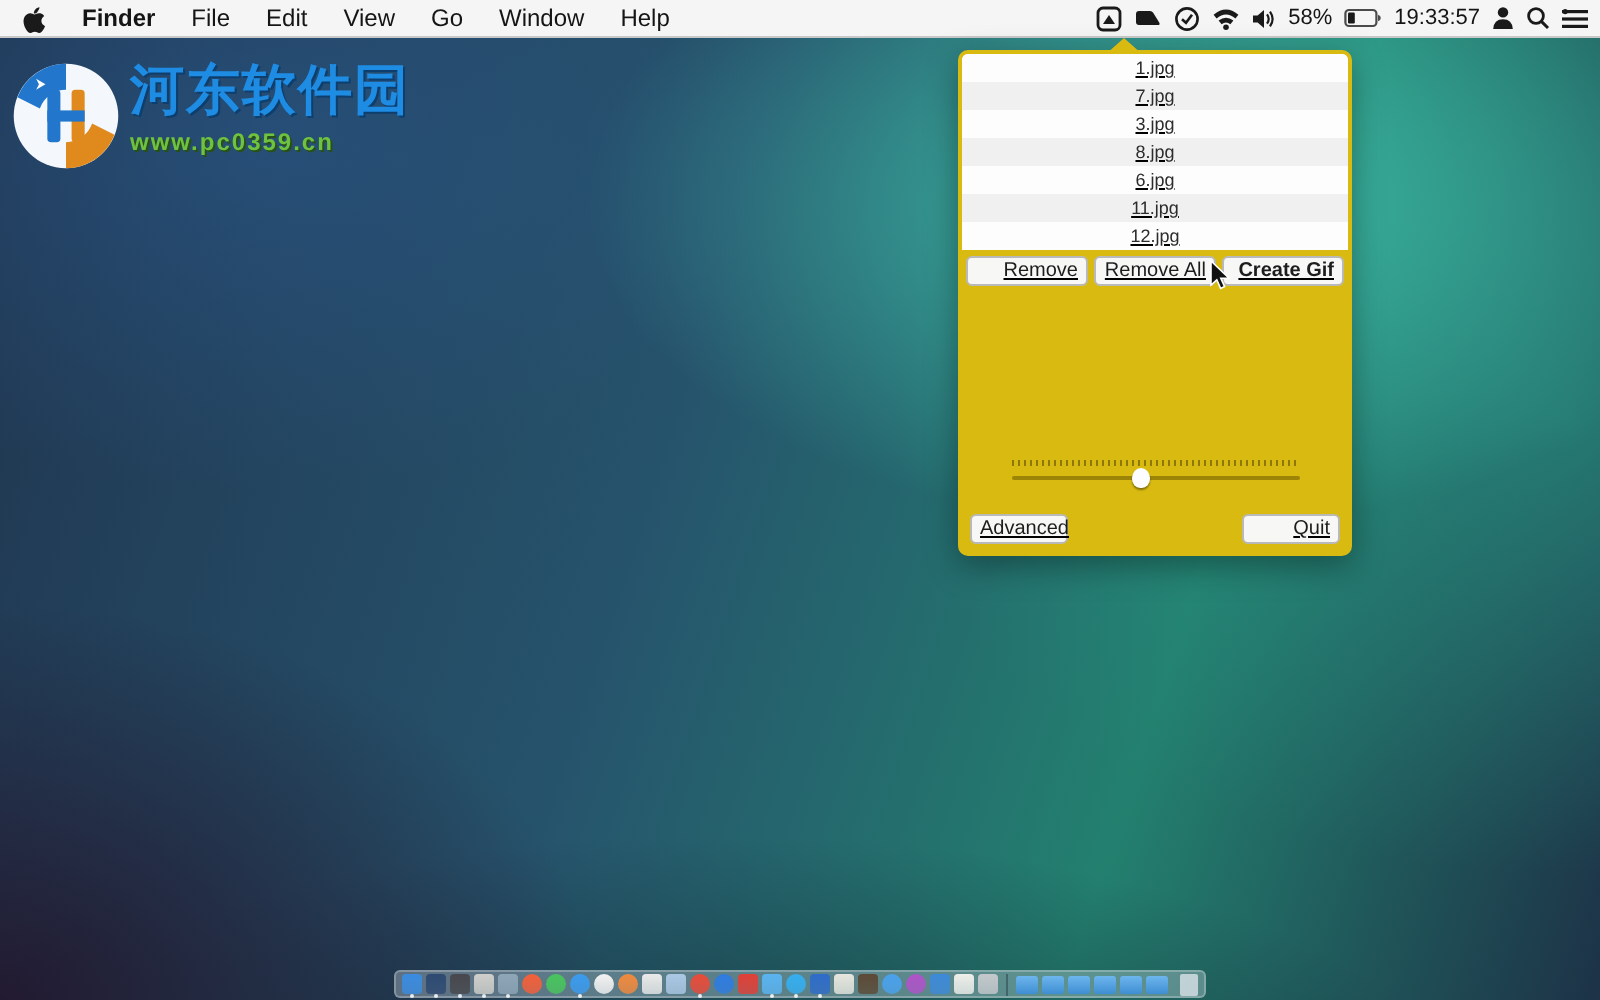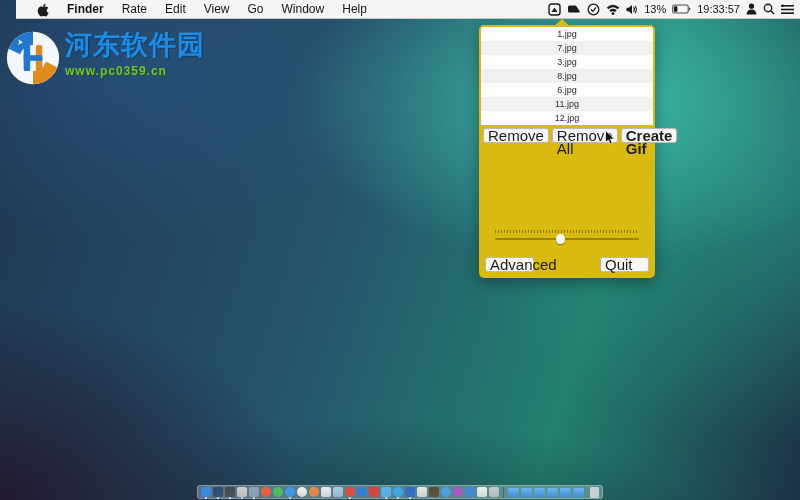--- a/index.html
+++ b/index.html
@@ -11,24 +11,24 @@
       radial-gradient(ellipse 55% 48% at 74% 20%, rgba(66,194,173,.85), rgba(66,194,173,0) 68%),
       radial-gradient(ellipse 60% 65% at 98% 42%, rgba(42,155,138,.55), rgba(42,155,138,0) 70%),
       radial-gradient(ellipse 48% 50% at 16% 14%, rgba(43,92,148,.50), rgba(43,92,148,0) 70%),
       radial-gradient(ellipse 55% 58% at 0% 100%, rgba(34,24,46,.95), rgba(34,24,46,0) 68%),
       radial-gradient(ellipse 70% 45% at 45% 115%, rgba(20,40,52,.8), rgba(20,40,52,0) 70%),
       linear-gradient(108deg, #20354f 0%, #26536c 42%, #23806f 72%, #1d3247 100%);
   }
 
   
   .menubar {
-    position:absolute; top:0; left:16px; right:0; height:19px;
+    position:absolute; top:0; left:0; right:0; height:19px;
     background:#f4f5f4; border-bottom:1px solid rgba(0,0,0,.18);
     display:flex; align-items:center; justify-content:space-between;
-    font-size:12px; color:#151515; padding:0 6px 0 21px;
+    font-size:12px; color:#151515; padding:0 6px 0 11px;
   }
   .menubar-left { display:flex; align-items:center; gap:18px; height:100%; }
   .menu-item { line-height:19px; }
   .menu-item.app { font-weight:700; }
   .apple { width:12px; height:14px; display:inline-block; margin-top:1px; }
   .menubar-right { display:flex; align-items:center; gap:6px; height:100%; font-size:11px; }
   .mb-ic { display:inline-flex; align-items:center; justify-content:center; height:16px; }
 
   
   .watermark { position:absolute; left:5px; top:30px; display:flex; gap:4px; }
@@ -37,40 +37,40 @@
     font-size:27px; font-weight:700; color:#1f8ce4; line-height:30px; letter-spacing:1px;
     text-shadow:1px 1px 0 #0c3e6e;
   }
   .wm-text .wm-url {
     font-size:12px; font-weight:700; color:#6fc23f; line-height:22px; letter-spacing:1px;
     text-shadow:1px 1px 0 #28511a;
   }
 
   
   .popover {
-    position:absolute; left:479px; top:25px; width:176px; height:253px;
+    position:absolute; left:479px; top:25px; width:197px; height:253px;
     background:#d9ba10; border:2px solid #d9ba10; border-radius:5px;
     box-shadow:0 5px 16px rgba(0,0,0,.35);
-    display:flex; flex-direction:column;
+    display:flex; flex-direction:column;text-decoration:underline;
   }
   .popover-arrow {
     position:absolute; top:-8px; left:72px; width:0; height:0;
     border-left:9px solid transparent; border-right:9px solid transparent;
     border-bottom:8px solid #d9ba10;
   }
   .file-list { background:#fdfdfd; border-radius:3px 3px 0 0; overflow:hidden; }
   .file-row {
     height:14px; line-height:14px; text-align:center; font-size:9px; color:#2c2c2c;
     background:#fdfdfd;
   }
   .file-row.alt { background:#f0f0f0; }
   .action-row { display:flex; gap:3px; padding:3px 2px; }
   .btn {
     background:#f7f7f5; border:1px solid #b9b9b9; border-radius:3px;
-    font-size:15px; color:#1d1d1d; text-align:left; line-height:13px; height:15px;
+    font-size:10px; color:#1d1d1d; text-align:right; line-height:13px; height:15px;
     font-family:"Liberation Sans", sans-serif; padding:0 4px;
   }
   .action-row .btn { flex:1; }
   .btn.bold { font-weight:700; }
   .popover-spacer { flex:1; }
   .frame-rate { text-align:center; font-size:9px; color:#2d2600; margin-bottom:4px; }
   .slider { width:144px; margin:0 auto 0 auto; position:relative; height:18px; }
   .slider-ticks {
     position:absolute; top:1px; left:0; right:0; height:3px;
     background:repeating-linear-gradient(90deg, rgba(80,66,0,.55) 0 1px, transparent 1px 3px);
@@ -111,21 +111,21 @@
 
 <div class="menubar">
   <div class="menubar-left">
     <span class="mb-ic">
       <svg class="apple" viewBox="0 0 14 17">
         <path fill="#1a1a1a" d="M11.5 9.1c0-2 1.6-3 1.7-3.1-.9-1.4-2.4-1.6-2.9-1.6-1.2-.1-2.4.7-3 .7-.6 0-1.6-.7-2.6-.7-1.3 0-2.6.8-3.3 2C-.1 8.8.9 12.4 2.3 14.4c.7 1 1.5 2.1 2.6 2 1 0 1.4-.7 2.6-.7s1.6.7 2.6.7c1.1 0 1.8-1 2.5-2 .8-1.1 1.1-2.2 1.1-2.3 0 0-2.2-.8-2.2-3zM9.4 3C10 2.3 10.4 1.4 10.3.8c-.9 0-1.9.6-2.5 1.3-.5.6-1 1.6-.9 2.5 1 .1 2-.5 2.5-1.6z"></path>
       </svg>
     </span>
     <span id="menu-items" style="display: inline-flex; gap: 18px;">
         <span class="menu-item app">Finder</span>
-        <span class="menu-item">Rate</span>
+        <span class="menu-item">File</span>
         <span class="menu-item">Edit</span>
         <span class="menu-item">View</span>
         <span class="menu-item">Go</span>
         <span class="menu-item">Window</span>
         <span class="menu-item">Help</span>
       </span>
   </div>
 
   <div class="menubar-right">
     <span class="mb-ic">
@@ -152,21 +152,21 @@
           <circle cx="7" cy="9.6" r="1.4" fill="#1a1a1a"></circle>
         </svg>
     </span>
     <span class="mb-ic">
       <svg width="12" height="11" viewBox="0 0 12 11">
           <path d="M0.5 3.8 L2.8 3.8 L6 1 L6 10 L2.8 7.2 L0.5 7.2 Z" fill="#1a1a1a"></path>
           <path d="M7.5 3.2 Q9.2 5.5 7.5 7.8" stroke="#1a1a1a" stroke-width="1.1" fill="none"></path>
           <path d="M9 1.8 Q11.6 5.5 9 9.2" stroke="#1a1a1a" stroke-width="1.1" fill="none"></path>
         </svg>
     </span>
-    <span>13%</span>
+    <span>58%</span>
     <span class="mb-ic">
       <svg width="19" height="10" viewBox="0 0 19 10">
           <rect x="0.7" y="1" width="15.5" height="8" rx="1.8" fill="none" stroke="#4a4a4a" stroke-width="1.1"></rect>
           <rect x="2" y="2.3" width="3.4" height="5.4" rx="0.6" fill="#1a1a1a"></rect>
           <path d="M17 3.4 Q18.4 3.8 18.4 5 Q18.4 6.2 17 6.6 Z" fill="#4a4a4a"></path>
         </svg>
     </span>
     <span>19:33:57</span>
     <span class="mb-ic">
       <svg width="11" height="12" viewBox="0 0 11 12">

